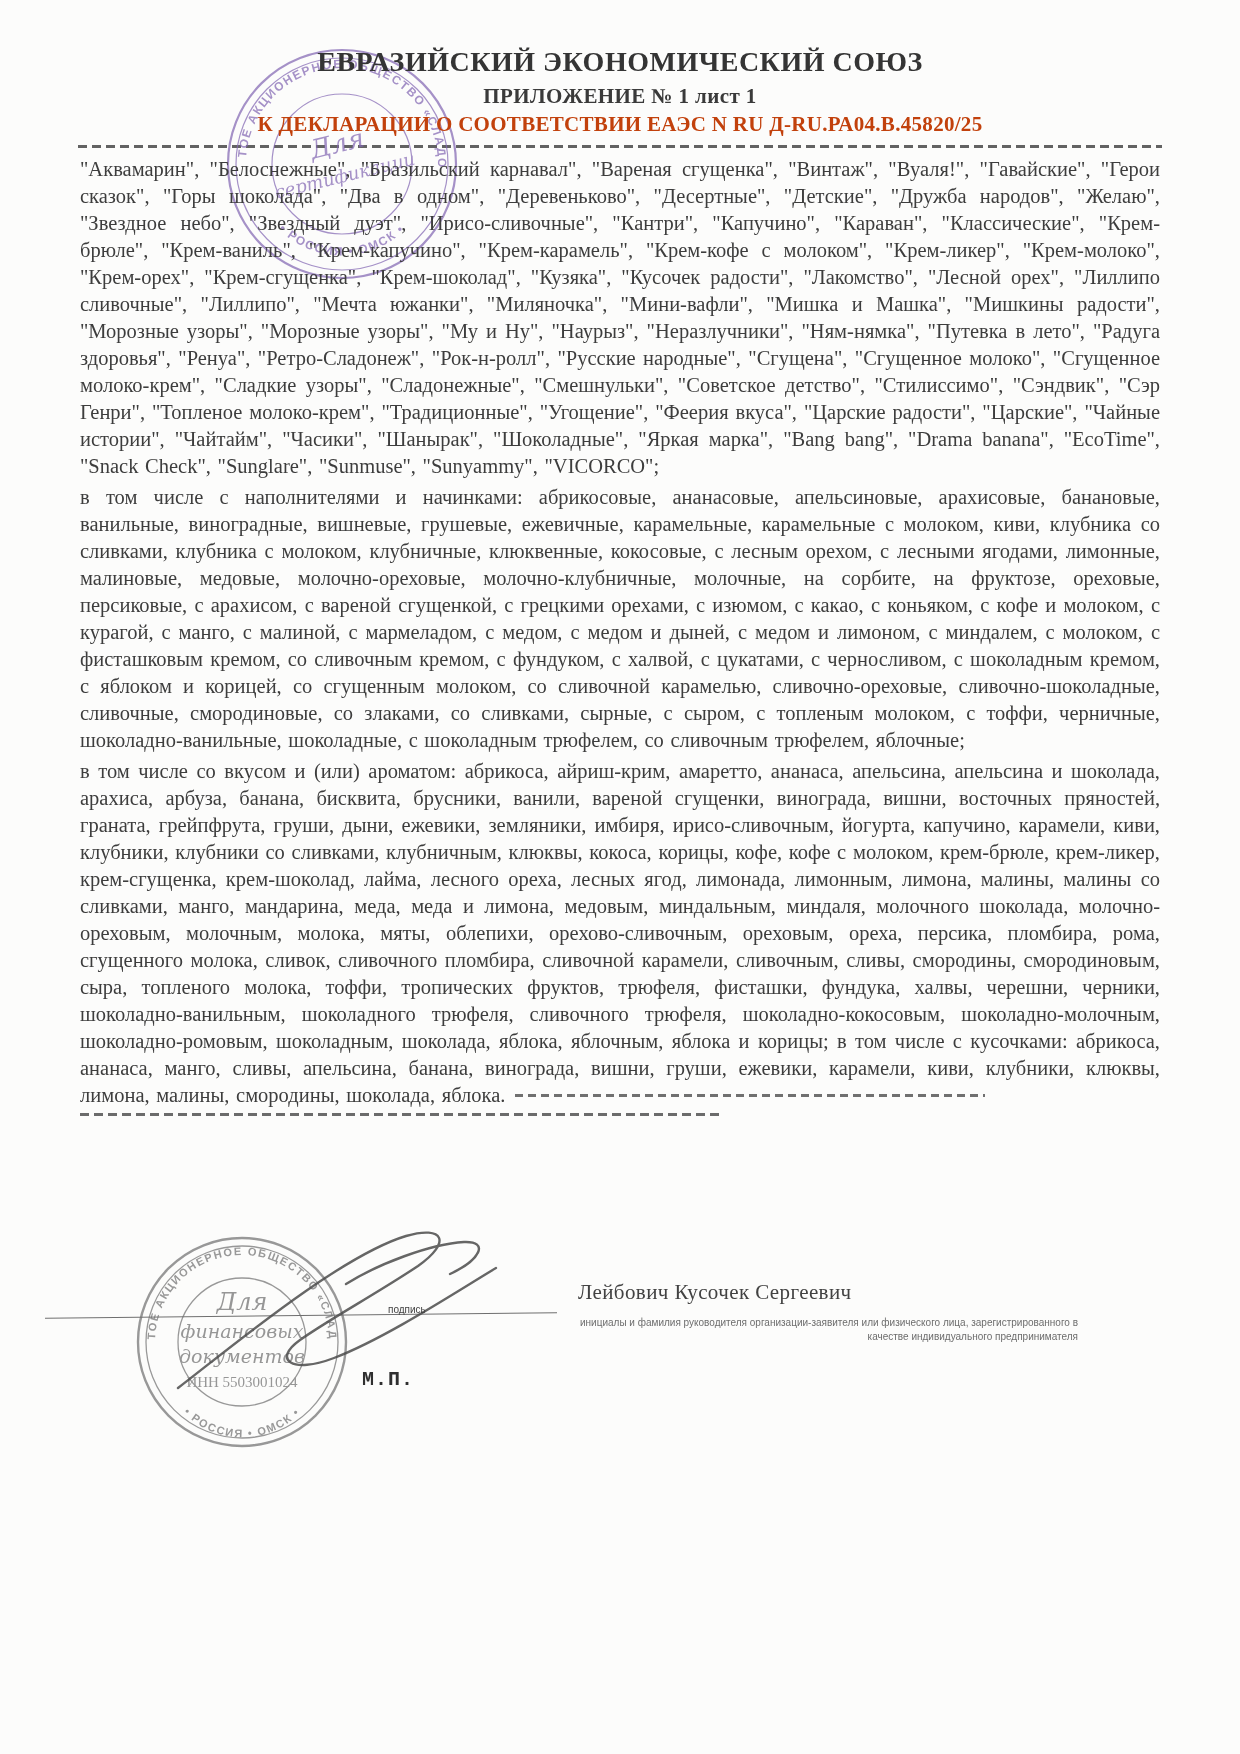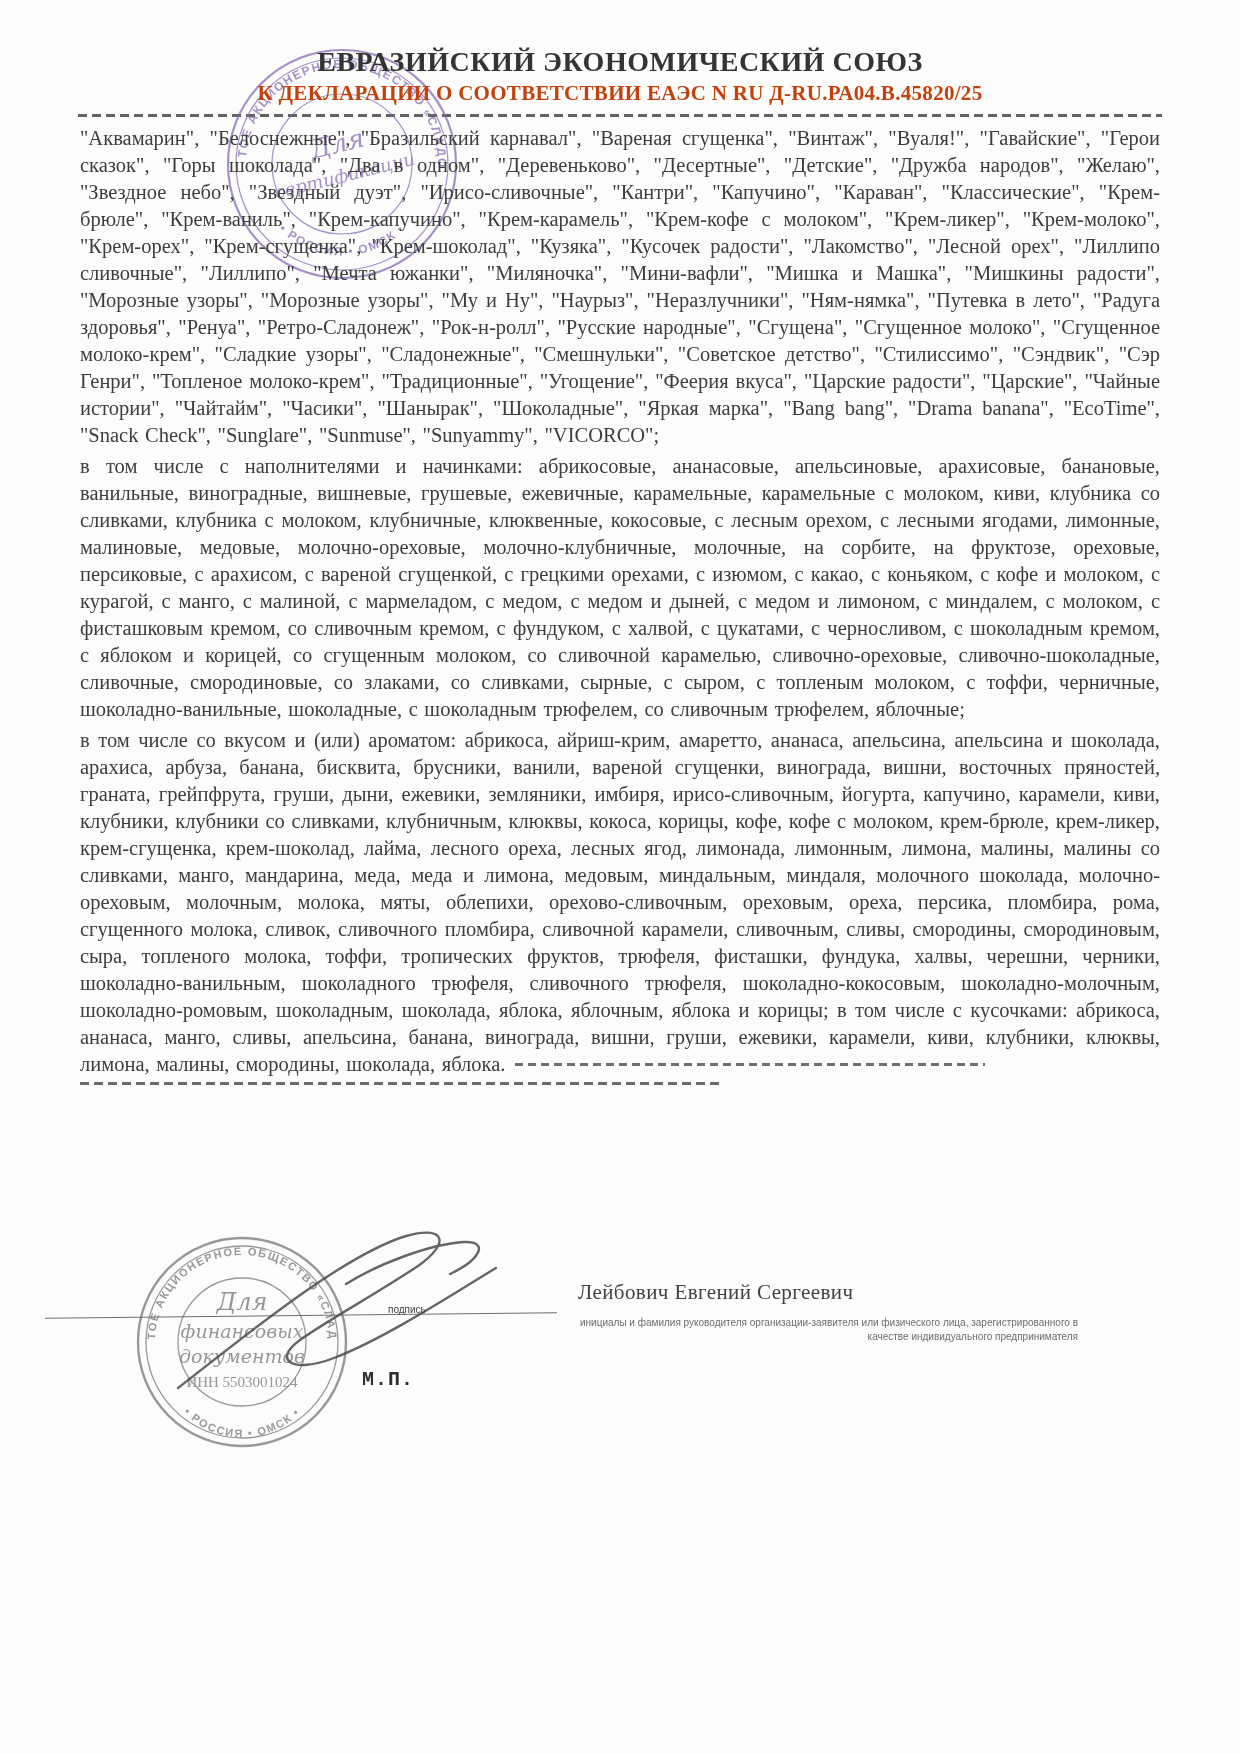--- a/index.html
+++ b/index.html
@@ -94,20 +94,21 @@
       <textPath href="#arcBotA" startOffset="50%" text-anchor="middle">• РОССИЯ • ОМСК •</textPath>
     </text>
     <g transform="rotate(-14 120 122)" fill="#8468b4">
       <text x="120" y="110" text-anchor="middle" class="stamp-cursive" font-size="26">Для</text>
       <text x="120" y="140" text-anchor="middle" class="stamp-cursive" font-size="18">сертификации</text>
     </g>
   </svg>
 
   <div class="header">
     <div class="h1">ЕВРАЗИЙСКИЙ ЭКОНОМИЧЕСКИЙ СОЮЗ</div>
+    <div class="h2">ПРИЛОЖЕНИЕ № 1 лист 1</div>
     <div class="h3">К ДЕКЛАРАЦИИ О СООТВЕТСТВИИ ЕАЭС N RU Д-RU.РА04.В.45820/25</div>
   </div>
   <div class="dash-line top-dashes"></div>
 
   <div class="body-text">
     <p><span>"Аквамарин", "Белоснежные", "Бразильский карнавал", "Вареная сгущенка", "Винтаж", "Вуаля!", "Гавайские", "Герои сказок", "Горы шоколада", "Два в одном", "Деревеньково", "Десертные", "Детские", "Дружба народов", "Желаю", "Звездное небо", "Звездный дуэт", "Ирисо-сливочные", "Кантри", "Капучино", "Караван", "Классические", "Крем-брюле", "Крем-ваниль", "Крем-капучино", "Крем-карамель", "Крем-кофе с молоком", "Крем-ликер", "Крем-молоко", "Крем-орех", "Крем-сгущенка", "Крем-шоколад", "Кузяка", "Кусочек радости", "Лакомство", "Лесной орех", "Лиллипо сливочные", "Лиллипо", "Мечта южанки", "Миляночка", "Мини-вафли", "Мишка и Машка", "Мишкины радости", "Морозные узоры", "Морозные узоры", "Му и Ну", "Наурыз", "Неразлучники", "Ням-нямка", "Путевка в лето", "Радуга здоровья", "Ренуа", "Ретро-Сладонеж", "Рок-н-ролл", "Русские народные", "Сгущена", "Сгущенное молоко", "Сгущенное молоко-крем", "Сладкие узоры", "Сладонежные", "Смешнульки", "Советское детство", "Стилиссимо", "Сэндвик", "Сэр Генри", "Топленое молоко-крем", "Традиционные", "Угощение", "Феерия вкуса", "Царские радости", "Царские", "Чайные истории", "Чайтайм", "Часики", "Шанырак", "Шоколадные", "Яркая марка", "Bang bang", "Drama banana", "EcoTime", "Snack Check", "Sunglare", "Sunmuse", "Sunyammy", "VICORCO";</span></p>
     <p><span>в том числе с наполнителями и начинками: абрикосовые, ананасовые, апельсиновые, арахисовые, банановые, ванильные, виноградные, вишневые, грушевые, ежевичные, карамельные, карамельные с молоком, киви, клубника со сливками, клубника с молоком, клубничные, клюквенные, кокосовые, с лесным орехом, с лесными ягодами, лимонные, малиновые, медовые, молочно-ореховые, молочно-клубничные, молочные, на сорбите, на фруктозе, ореховые, персиковые, с арахисом, с вареной сгущенкой, с грецкими орехами, с изюмом, с какао, с коньяком, с кофе и молоком, с курагой, с манго, с малиной, с мармеладом, с медом, с медом и дыней, с медом и лимоном, с миндалем, с молоком, с фисташковым кремом, со сливочным кремом, с фундуком, с халвой, с цукатами, с черносливом, с шоколадным кремом, с яблоком и корицей, со сгущенным молоком, со сливочной карамелью, сливочно-ореховые, сливочно-шоколадные, сливочные, смородиновые, со злаками, со сливками, сырные, с сыром, с топленым молоком, с тоффи, черничные, шоколадно-ванильные, шоколадные, с шоколадным трюфелем, со сливочным трюфелем, яблочные;</span></p>
     <p><span>в том числе со вкусом и (или) ароматом: абрикоса, айриш-крим, амаретто, ананаса, апельсина, апельсина и шоколада, арахиса, арбуза, банана, бисквита, брусники, ванили, вареной сгущенки, винограда, вишни, восточных пряностей, граната, грейпфрута, груши, дыни, ежевики, земляники, имбиря, ирисо-сливочным, йогурта, капучино, карамели, киви, клубники, клубники со сливками, клубничным, клюквы, кокоса, корицы, кофе, кофе с молоком, крем-брюле, крем-ликер, крем-сгущенка, крем-шоколад, лайма, лесного ореха, лесных ягод, лимонада, лимонным, лимона, малины, малины со сливками, манго, мандарина, меда, меда и лимона, медовым, миндальным, миндаля, молочного шоколада, молочно-ореховым, молочным, молока, мяты, облепихи, орехово-сливочным, ореховым, ореха, персика, пломбира, рома, сгущенного молока, сливок, сливочного пломбира, сливочной карамели, сливочным, сливы, смородины, смородиновым, сыра, топленого молока, тоффи, тропических фруктов, трюфеля, фисташки, фундука, халвы, черешни, черники, шоколадно-ванильным, шоколадного трюфеля, сливочного трюфеля, шоколадно-кокосовым, шоколадно-молочным, шоколадно-ромовым, шоколадным, шоколада, яблока, яблочным, яблока и корицы; в том числе с кусочками: абрикоса, ананаса, манго, сливы, апельсина, банана, винограда, вишни, груши, ежевики, карамели, киви, клубники, клюквы, лимона, малины, смородины, шоколада, яблока.</span><span class="dash-fill"></span></p>
     <div class="dash-line bottom-dashes"></div>
   </div>
@@ -139,16 +140,16 @@
   <div class="sig-line"></div>
   <svg class="sig-svg" width="430" height="195" viewBox="0 0 430 195" xmlns="http://www.w3.org/2000/svg">
     <g stroke="#4c4c4c" stroke-width="2.4" fill="none" stroke-linecap="round" opacity=".85">
       <path d="M 28 166 C 80 126 190 34 256 14 C 294 3 302 20 268 44 C 226 72 178 98 150 118 C 122 138 142 152 184 136 C 236 116 306 70 346 46"></path>
       <path d="M 196 62 C 228 42 280 22 314 20 C 340 19 330 38 300 52"></path>
     </g>
   </svg>
   <span class="podpis-label">подпись</span>
   <span class="mp-label">М.П.</span>
 
-  <div class="signer-name">Лейбович Евгений Сергеевич</div>
+  <div class="signer-name">Лейбович Кусочек Сергеевич</div>
   <div class="signer-caption">инициалы и фамилия руководителя организации-заявителя или физического лица, зарегистрированного в качестве индивидуального предпринимателя</div>
 
 </div>
 
 </body></html>

